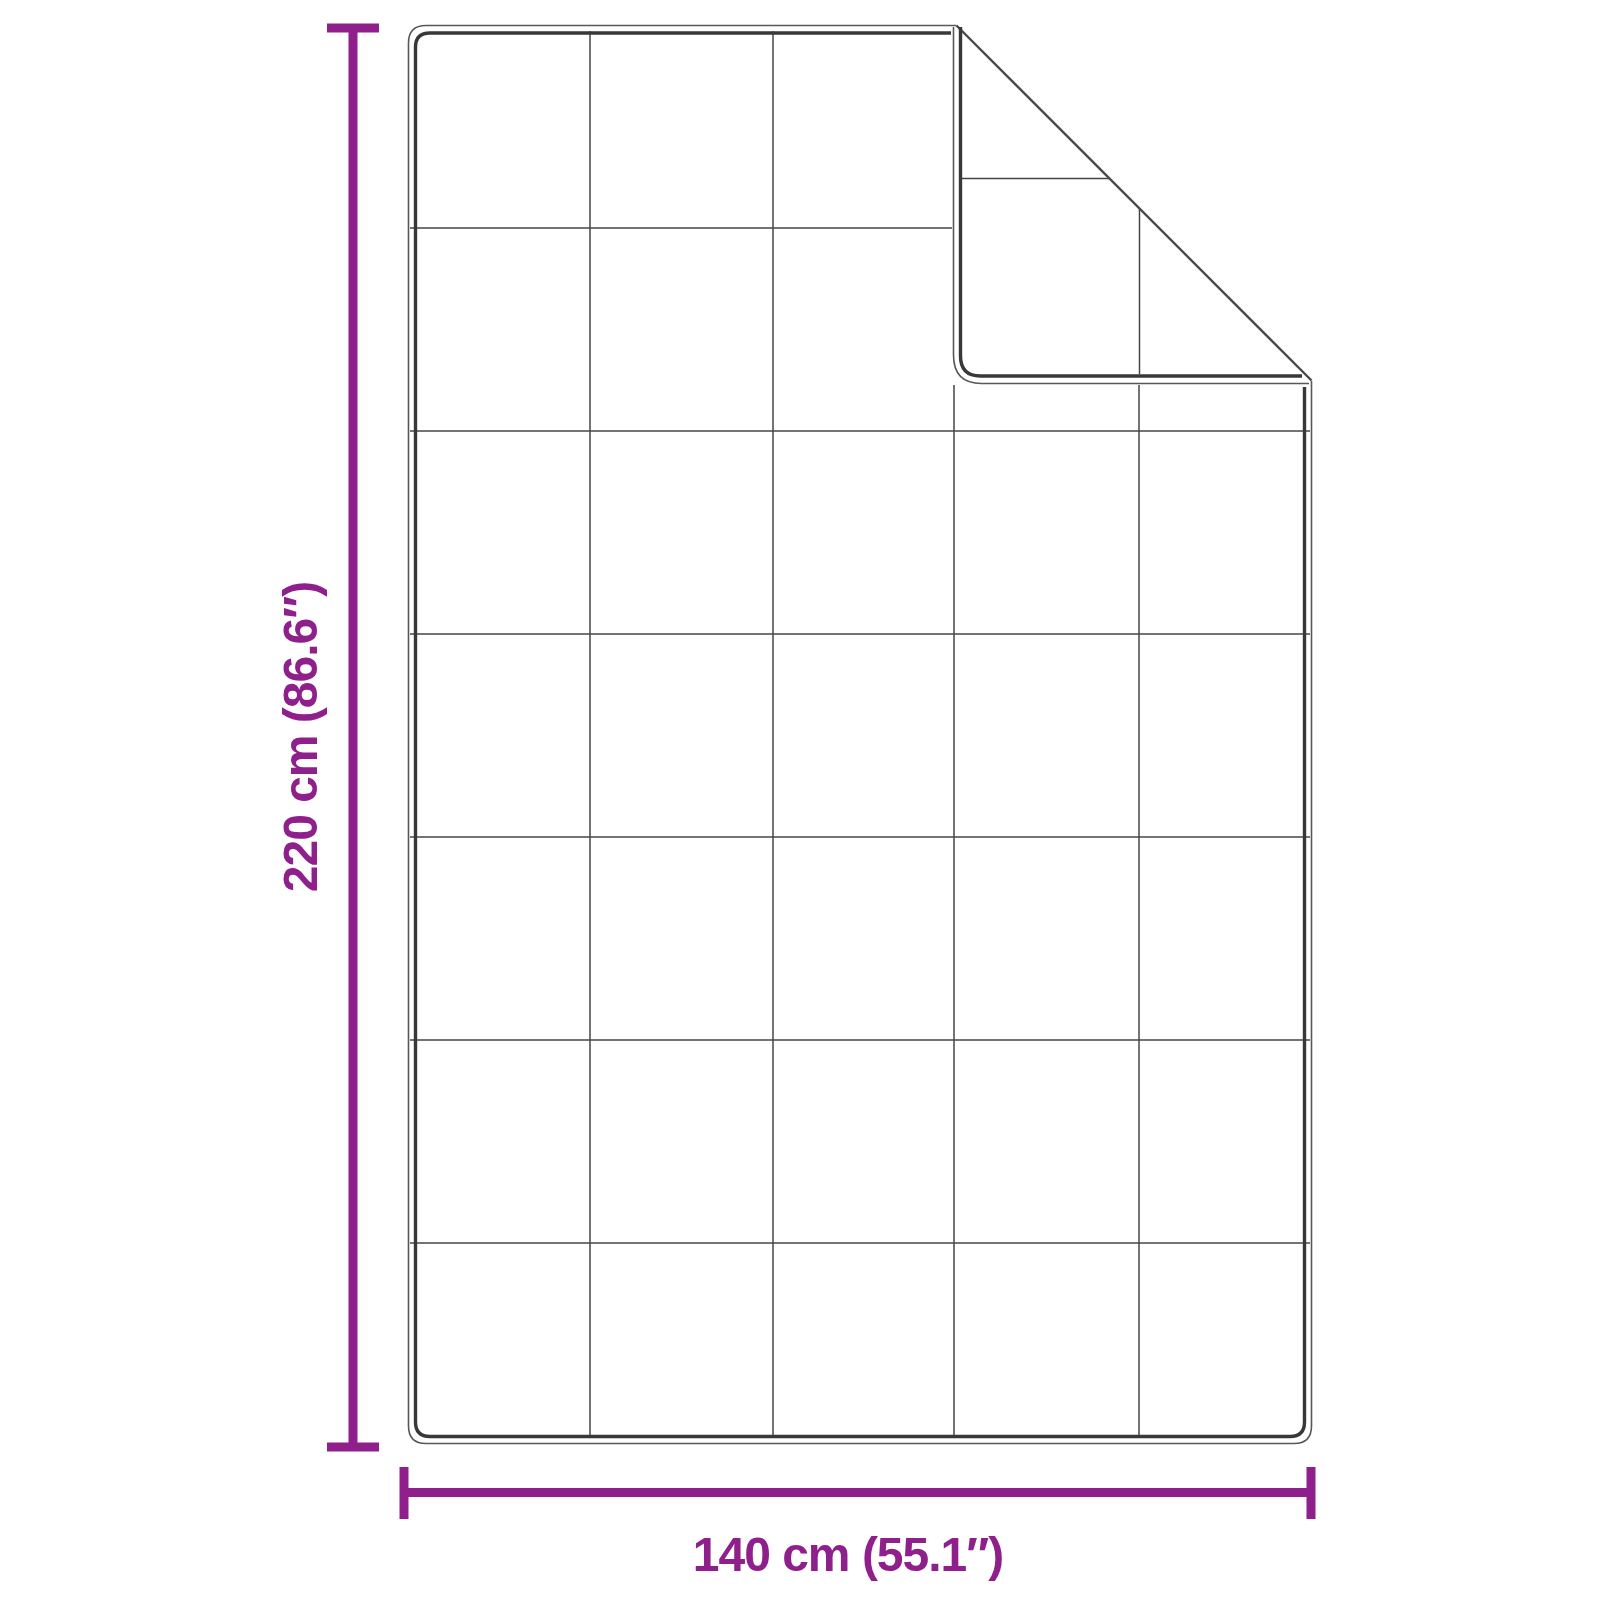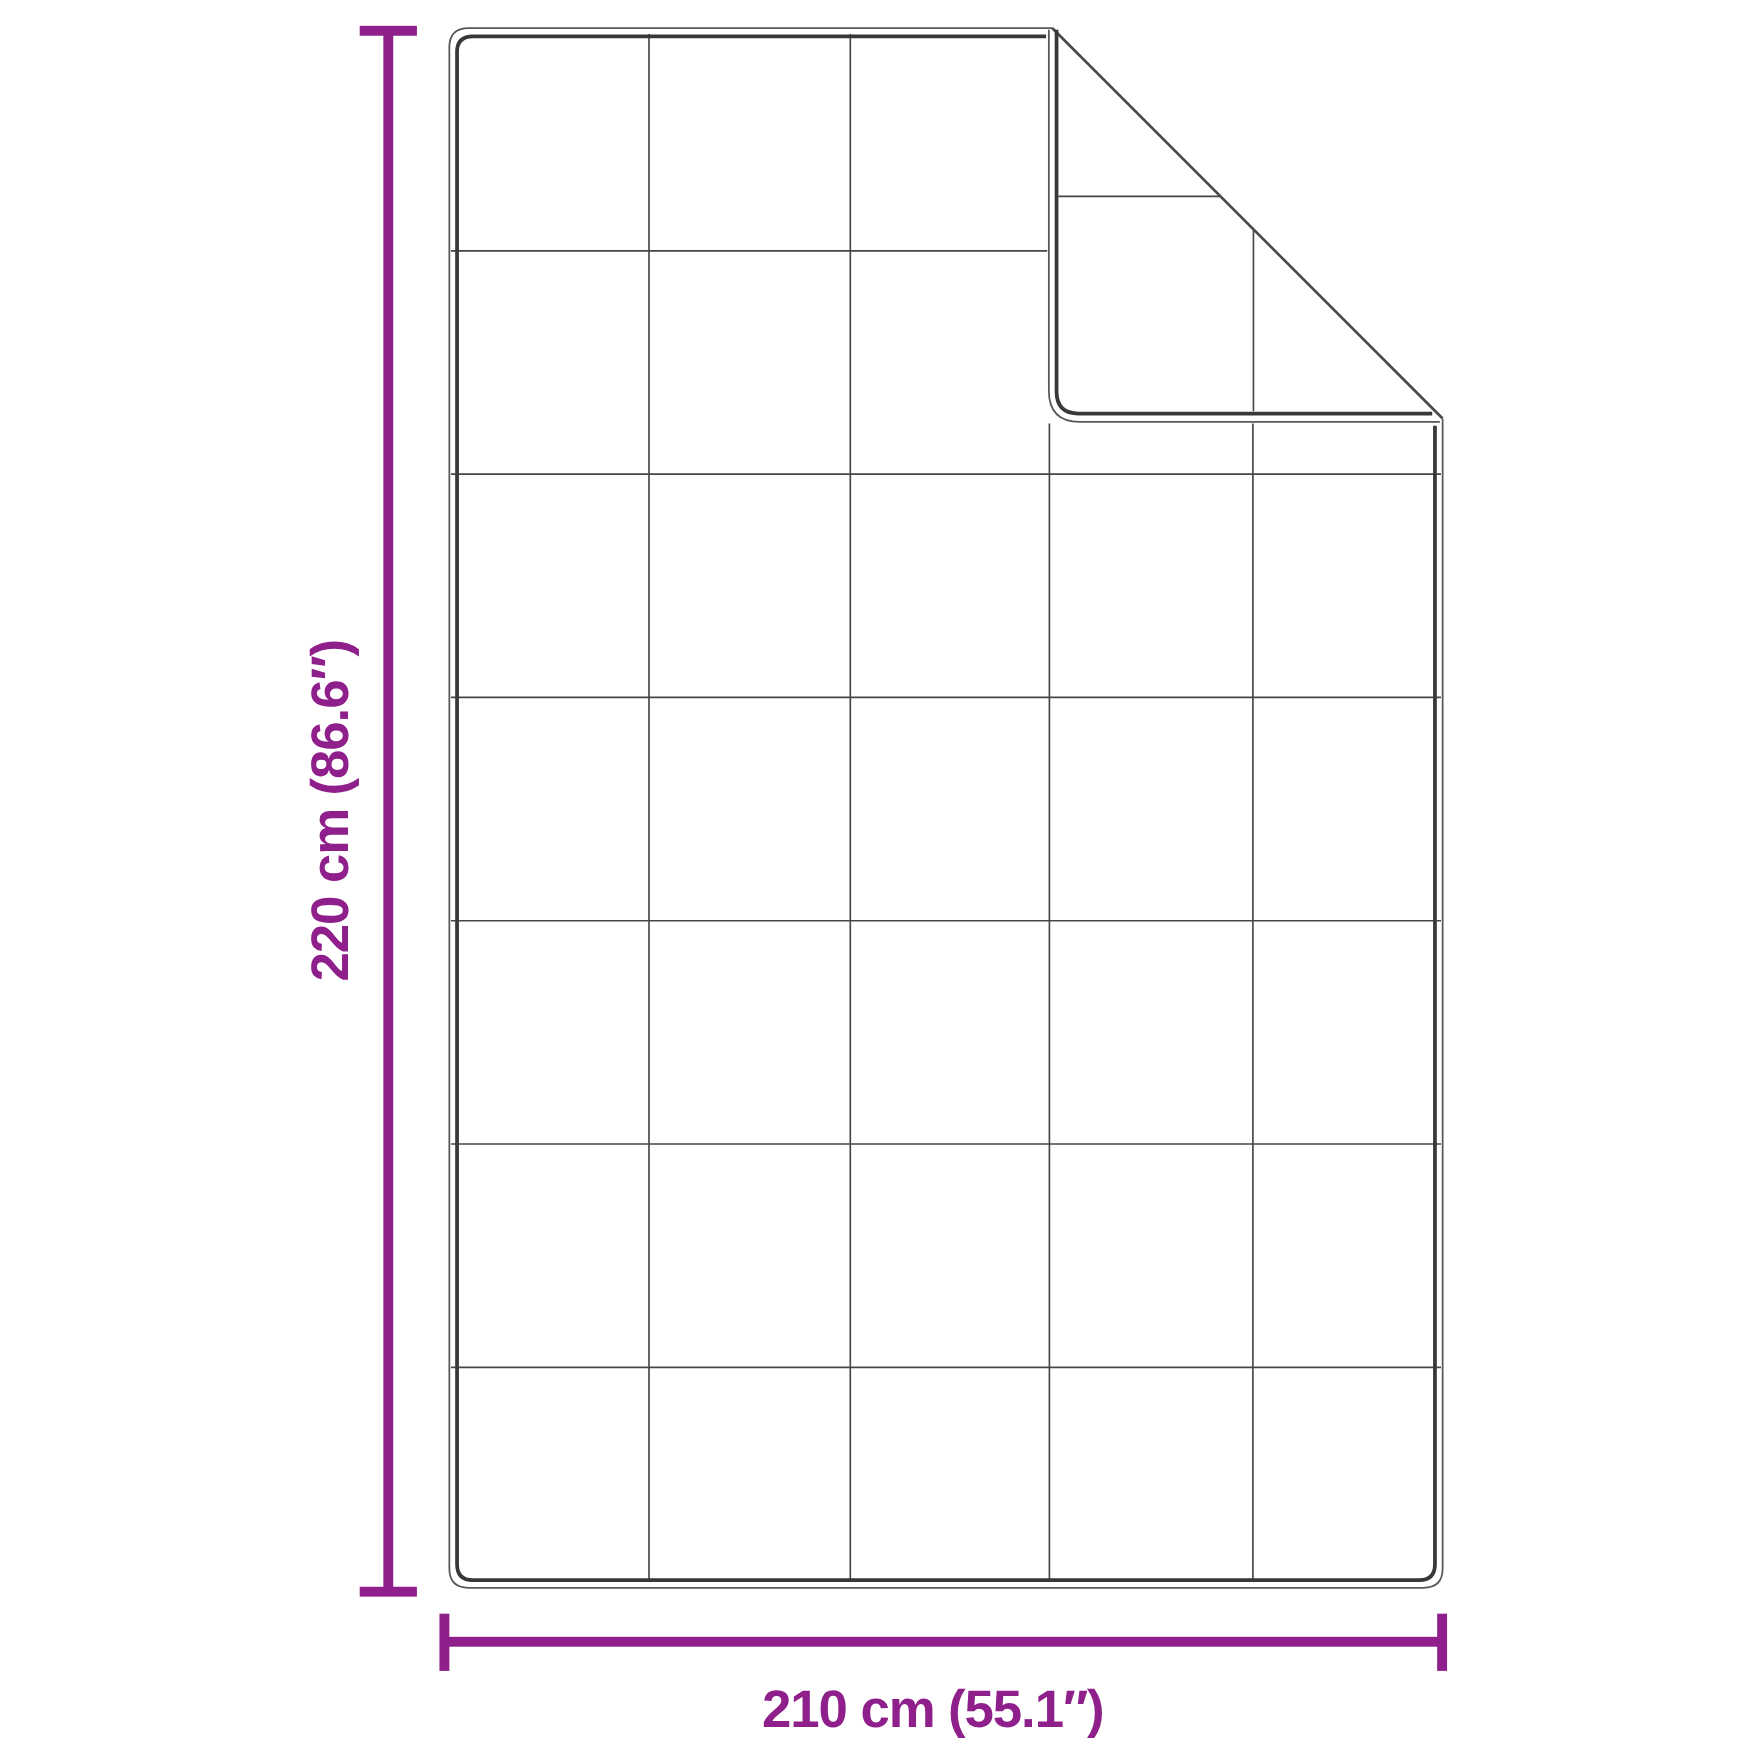--- a/index.html
+++ b/index.html
@@ -86,15 +86,15 @@
 
     <g fill="#8E1F8B">
       <rect x="399.5" y="1467" width="9" height="52"></rect>
       <rect x="404" y="1488" width="907" height="9"></rect>
       <rect x="1306.5" y="1467" width="9" height="52"></rect>
     </g>
   </svg>
 
   <div class="dim-label vertical">220 cm (86.6″)</div>
 
-  <div class="dim-label horizontal">210 cm (55.1″)</div>
+  <div class="dim-label horizontal">140 cm (55.1″)</div>
 
 </div>
 
 </body></html>

